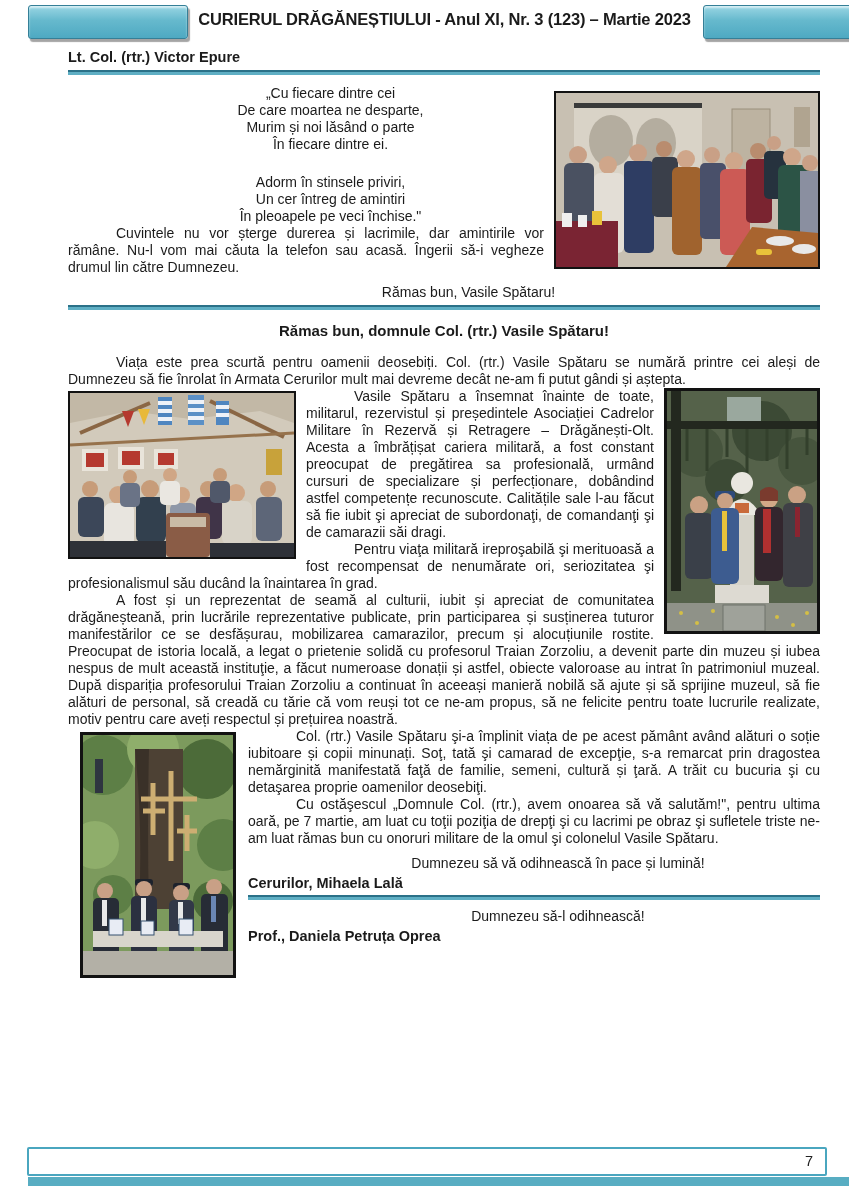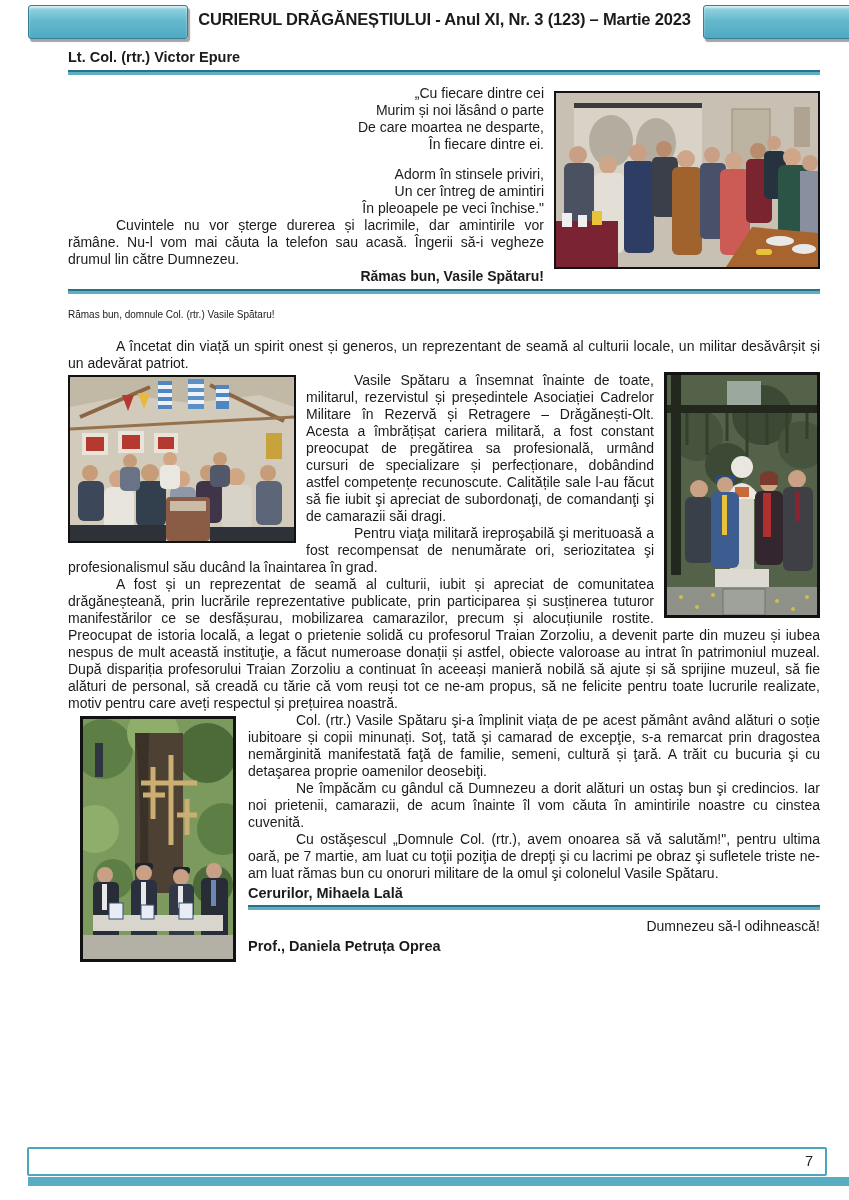--- a/index.html
+++ b/index.html
@@ -25,27 +25,27 @@
     text-align:center;padding:10px 170px 0 170px;
     font-size:16.5px;font-weight:bold;letter-spacing:-0.2px;white-space:nowrap;
   }
 
   
   p{margin:0;font-size:14px;line-height:17px;text-align:justify;}
   .ind{text-indent:48px;}
   .sig{font-weight:bold;font-size:14.5px;line-height:18px;margin:2px 0 2px 0;}
   .divider{height:3px;background:#5fafc4;border-top:2px solid #2b7188;margin:4px 0 10px 0;}
   .divider.bfc{overflow:hidden;margin:3px 0 8px 0;}
-  .sec-title{text-align:left;font-weight:normal;font-size:10px;margin:12px 0 14px 0;line-height:18px;}
+  .sec-title{text-align:center;font-weight:bold;font-size:15px;margin:12px 0 14px 0;line-height:18px;}
 
   .poem{margin-left:49px;line-height:17px;font-size:14px;}
   .poem div{line-height:17px;}
   .poem-gap{height:13px;}
-  .noj{text-align:right;}
-  .lead{margin-left:49px;text-indent:0;font-weight:bold;}
+  .noj{text-align:center;margin-top:8px;}
+  .lead{margin-left:49px;text-indent:0;}
 
   
   .photo{border:3px solid #121212;background:#888;overflow:hidden;}
   .photo svg{display:block;}
   .ph-right1{float:right;width:262px;height:174px;margin:6px 0 6px 10px;border-width:2px;}
   .ph-left2{float:left;width:224px;height:164px;margin:3px 10px 5px 0;border-width:2px;}
   .ph-right3{float:right;width:150px;height:240px;margin:0 0 8px 10px;}
   .ph-left4{float:left;width:150px;height:240px;margin:4px 12px 4px 12px;}
 
   .clear{clear:both;}
@@ -115,40 +115,40 @@
             <rect x="36" y="118" width="10" height="14" fill="#e8c23a"></rect>
           <polygon points="170,174 262,174 262,140 196,134" fill="#a8642f"></polygon>
           <ellipse cx="224" cy="148" rx="14" ry="5" fill="#e8e8e8"></ellipse>
           <ellipse cx="248" cy="156" rx="12" ry="5" fill="#e8e8e8"></ellipse>
           <rect x="200" y="156" width="16" height="6" rx="3" fill="#e8c23a"></rect>
         </svg>
       </div>
 
       <div class="poem noj">
         <div>„Cu fiecare dintre cei</div>
+        <div>De care moartea ne desparte,</div>
         <div>Murim și noi lăsând o parte</div>
-        <div>De care moartea ne desparte,</div>
         <div>În fiecare dintre ei.</div>
       </div>
       <div class="poem-gap"></div>
       <div class="poem noj">
         <div>Adorm în stinsele priviri,</div>
         <div>Un cer întreg de amintiri</div>
         <div>În pleoapele pe veci închise."</div>
       </div>
       <p class="ind">Cuvintele nu vor șterge durerea și lacrimile, dar amintirile vor rămâne. Nu-l vom mai căuta la telefon sau acasă. Îngerii să-i vegheze drumul lin către Dumnezeu.</p>
       <p class="lead noj">Rămas bun, Vasile Spătaru!</p>
       <div class="clear"></div>
     </div>
 
     <div class="divider"></div>
 
     <div>
       <div class="sec-title">Rămas bun, domnule Col. (rtr.) Vasile Spătaru!</div>
-      <p class="ind">A încetat din viață  un spirit onest și generos, un reprezentant de seamă al culturii locale,  un militar desăvârșit și un adevărat patriot.</p>
+      <p class="ind">Viața este prea scurtă pentru oamenii deosebiți. Col. (rtr.) Vasile Spătaru  se numără printre cei aleși de Dumnezeu să fie înrolat în Armata Cerurilor mult mai devreme decât ne-am fi putut gândi și aștepta.</p>
 
       <div class="photo ph-left2">
         <svg width="224" height="164" viewBox="0 0 224 164" xmlns="http://www.w3.org/2000/svg">
           <rect width="224" height="164" fill="#d2cabb"></rect>
           <path d="M0,0 L224,0 L224,30 L190,18 L120,26 L60,18 L0,30 Z" fill="#c2b8a6"></path>
           <line x1="10" y1="40" x2="80" y2="10" stroke="#8a6644" stroke-width="4"></line>
           <line x1="214" y1="44" x2="140" y2="8" stroke="#8a6644" stroke-width="4"></line>
           <line x1="0" y1="52" x2="224" y2="40" stroke="#96724c" stroke-width="3"></line>
           <g>
             <rect x="88" y="4" width="14" height="28" fill="#4f86c0"></rect>
@@ -299,22 +299,22 @@
           <g fill="#e8ecf4" stroke="#34506e">
             <rect x="26" y="184" width="14" height="16"></rect>
               <rect x="58" y="186" width="13" height="14"></rect>
               <rect x="96" y="184" width="14" height="16"></rect>
           </g>
           <rect x="0" y="216" width="150" height="24" fill="#b3b0a6"></rect>
         </svg>
       </div>
 
       <p class="ind">Col. (rtr.) Vasile Spătaru  şi-a împlinit viața de pe acest pământ având alături o soție iubitoare și copii minunați. Soţ, tată şi camarad de excepţie, s-a remarcat prin dragostea nemărginită manifestată faţă de familie, semeni, cultură  și ţară. A trăit cu bucuria şi cu detaşarea proprie oamenilor deosebiţi.</p>
-      <p class="ind">Ne împăcăm cu gândul că Dumnezeu a dorit alături un ostaş bun şi credincios. Iar noi prietenii, camarazii, de acum  înainte îl vom căuta  în amintirile noastre cu cinstea cuvenită.</p>
       <p class="ind">Cu ostăşescul „Domnule  Col. (rtr.), avem onoarea să vă salutăm!", pentru ultima oară,   pe 7 martie,  am luat cu toţii poziţia de drepţi şi cu lacrimi pe obraz şi sufletele triste ne-am luat rămas bun cu onoruri militare de la omul şi colonelul  Vasile Spătaru.</p>
+      <p class="ind noj">Dumnezeu să vă odihnească în pace și lumină!</p>
       <div class="sig">Cerurilor, Mihaela Lală</div>
       <div class="divider bfc"></div>
     </div>
 
     <div>
       <p class="ind noj">Dumnezeu să-l odihnească!</p>
       <div class="sig">Prof., Daniela Petruța Oprea</div>
       <div class="clear"></div>
     </div>
 

